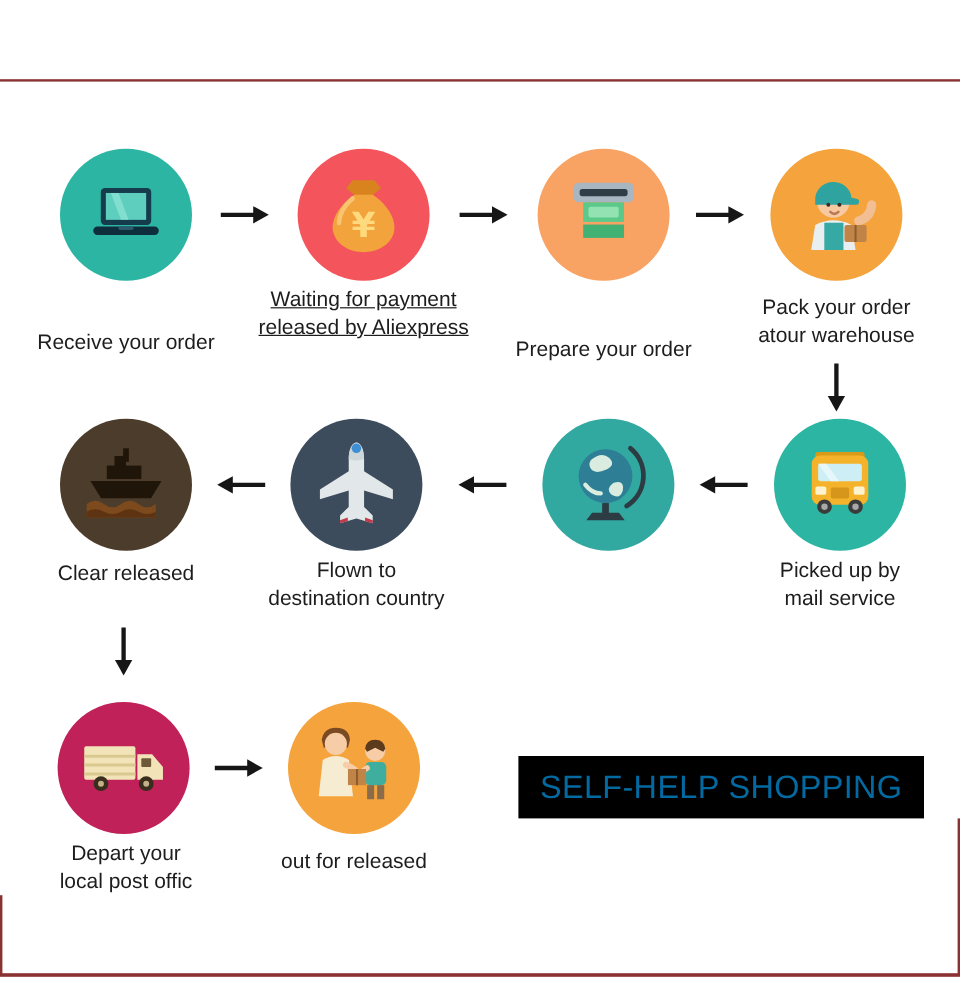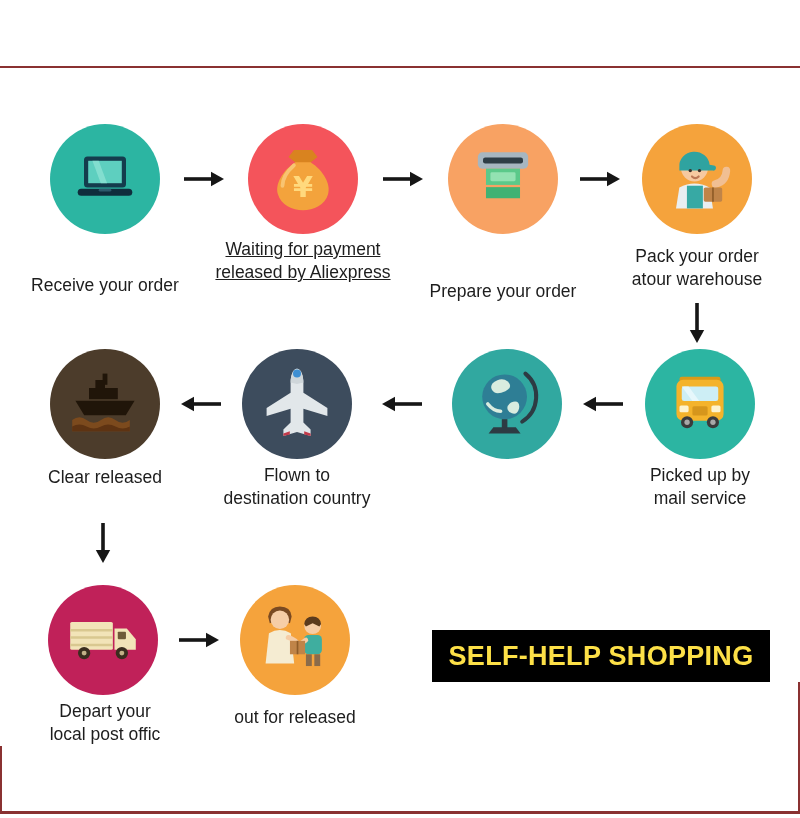--- a/index.html
+++ b/index.html
@@ -35,23 +35,23 @@
   #banner {
     position: absolute;
     left: 432px; top: 630px;
     width: 338px; height: 52px;
     background: #000000;
     display: flex;
     align-items: center;
     justify-content: center;
   }
   #banner span {
-    color: #fde047;
+    color: #0369a1;
     font-size: 27px;
-    font-weight: bold;
+    font-weight: normal;
     letter-spacing: 0.3px;
     white-space: nowrap;
   }
 </style>
 </head>
 <body>
 
 <div id="canvas">
 
   <div class="frame-line" style="left:0;top:66px;width:800px;height:2px;"></div>

